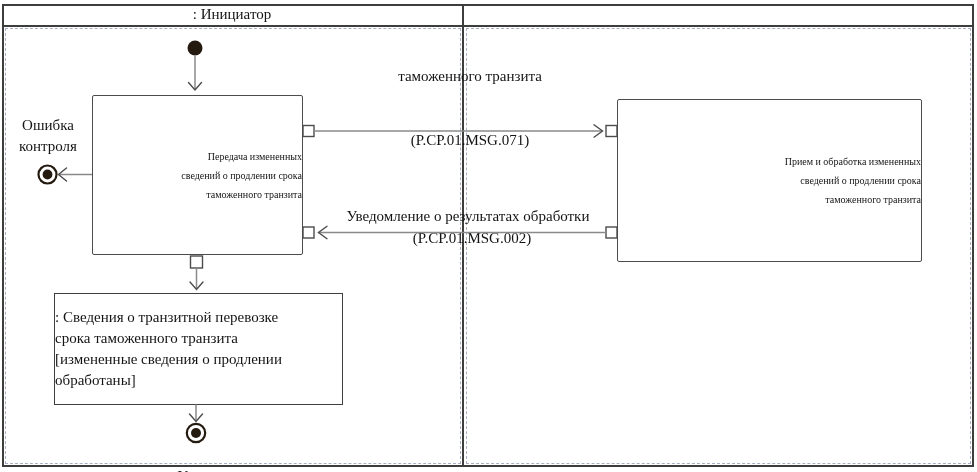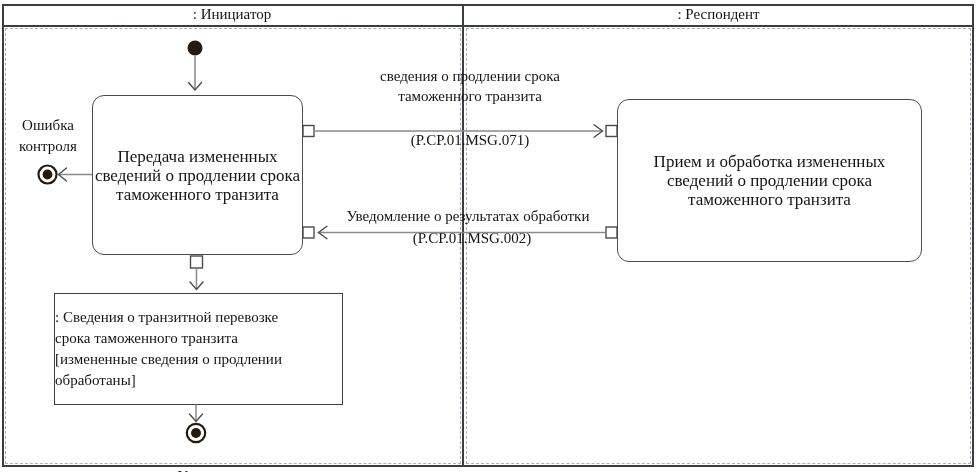--- a/index.html
+++ b/index.html
@@ -14,23 +14,23 @@
   .header-underline { left:2px; top:25px; width:972px; height:2px; background:#3d3d3d; z-index:2; }
   .lane-divider { left:462px; top:4px; width:2px; height:463px; background:#3d3d3d; z-index:2; }
   .lane-body { border:1px dashed #a9b0c2; z-index:1; }
   .lane-body.initiator { left:5px; top:28px; width:454px; height:434px; }
   .lane-body.respondent { left:466px; top:28px; width:503px; height:434px; }
   .lane-title { top:6px; text-align:center; font-size:15px; z-index:3; }
   .lane-title.initiator { left:2px; width:460px; }
   .lane-title.respondent { left:463px; width:511px; }
   
   .activity {
-    border:1.4px solid #4c4c4c; border-radius:12px; background:#fff;
-    display:flex; flex-direction:column; align-items:center; justify-content:center;
-    text-align:center; font-size:17px; line-height:19px; z-index:4;
+    border:1.4px solid #4c4c4c; border-radius:2px; background:#fff;
+    display:flex; flex-direction:column; align-items:flex-end; justify-content:center;
+    text-align:center; font-size:10px; line-height:19px; z-index:4;
   }
   .activity.initiator { left:92px; top:95px; width:209px; height:158px; }
   .activity.respondent { left:617px; top:99px; width:303px; height:161px; }
   .object-node {
     left:54px; top:293px; width:287px; height:110px;
     border:1.4px solid #3f3f3f; background:#fff;
     display:flex; flex-direction:column; align-items:flex-start; justify-content:center;
     text-align:center; font-size:15px; line-height:21px; z-index:4;
   }
   
@@ -53,21 +53,20 @@
 <body>
 
 <div class="stage">
 
   <div class="abs frame"></div>
   <div class="abs lane-body initiator"></div>
   <div class="abs lane-body respondent"></div>
   <div class="abs header-underline"></div>
   <div class="abs lane-divider"></div>
   <div class="abs lane-title initiator">: Инициатор</div>
-  <div class="abs lane-title respondent">: Респондент</div>
 
   <div class="abs activity initiator">
     <div>Передача измененных</div>
     <div>сведений о продлении срока</div>
     <div>таможенного транзита</div>
   </div>
 
   <div class="abs activity respondent">
     <div>Прием и обработка измененных</div>
     <div>сведений о продлении срока</div>
@@ -81,21 +80,20 @@
     <div>обработаны]</div>
   </div>
 
   <div class="abs label err-label">
     <div>Ошибка</div>
     <div>контроля</div>
   </div>
   <div class="abs label success-label">Успех</div>
 
   <div class="abs label msg1-lines">
-    <div>сведения о продлении срока</div>
     <div>таможенного транзита</div>
   </div>
   <div class="abs label msg1-code">(P.CP.01.MSG.071)</div>
   <div class="abs label msg2-line">Уведомление о результатах обработки</div>
   <div class="abs label msg2-code">(P.CP.01.MSG.002)</div>
 
   <svg class="overlay" width="977" height="472" viewBox="0 0 977 472">
 
     <circle class="node-fill" cx="195" cy="48" r="7.5"></circle>
     <line class="shaft" x1="195" y1="55.5" x2="195" y2="89.5"></line>

